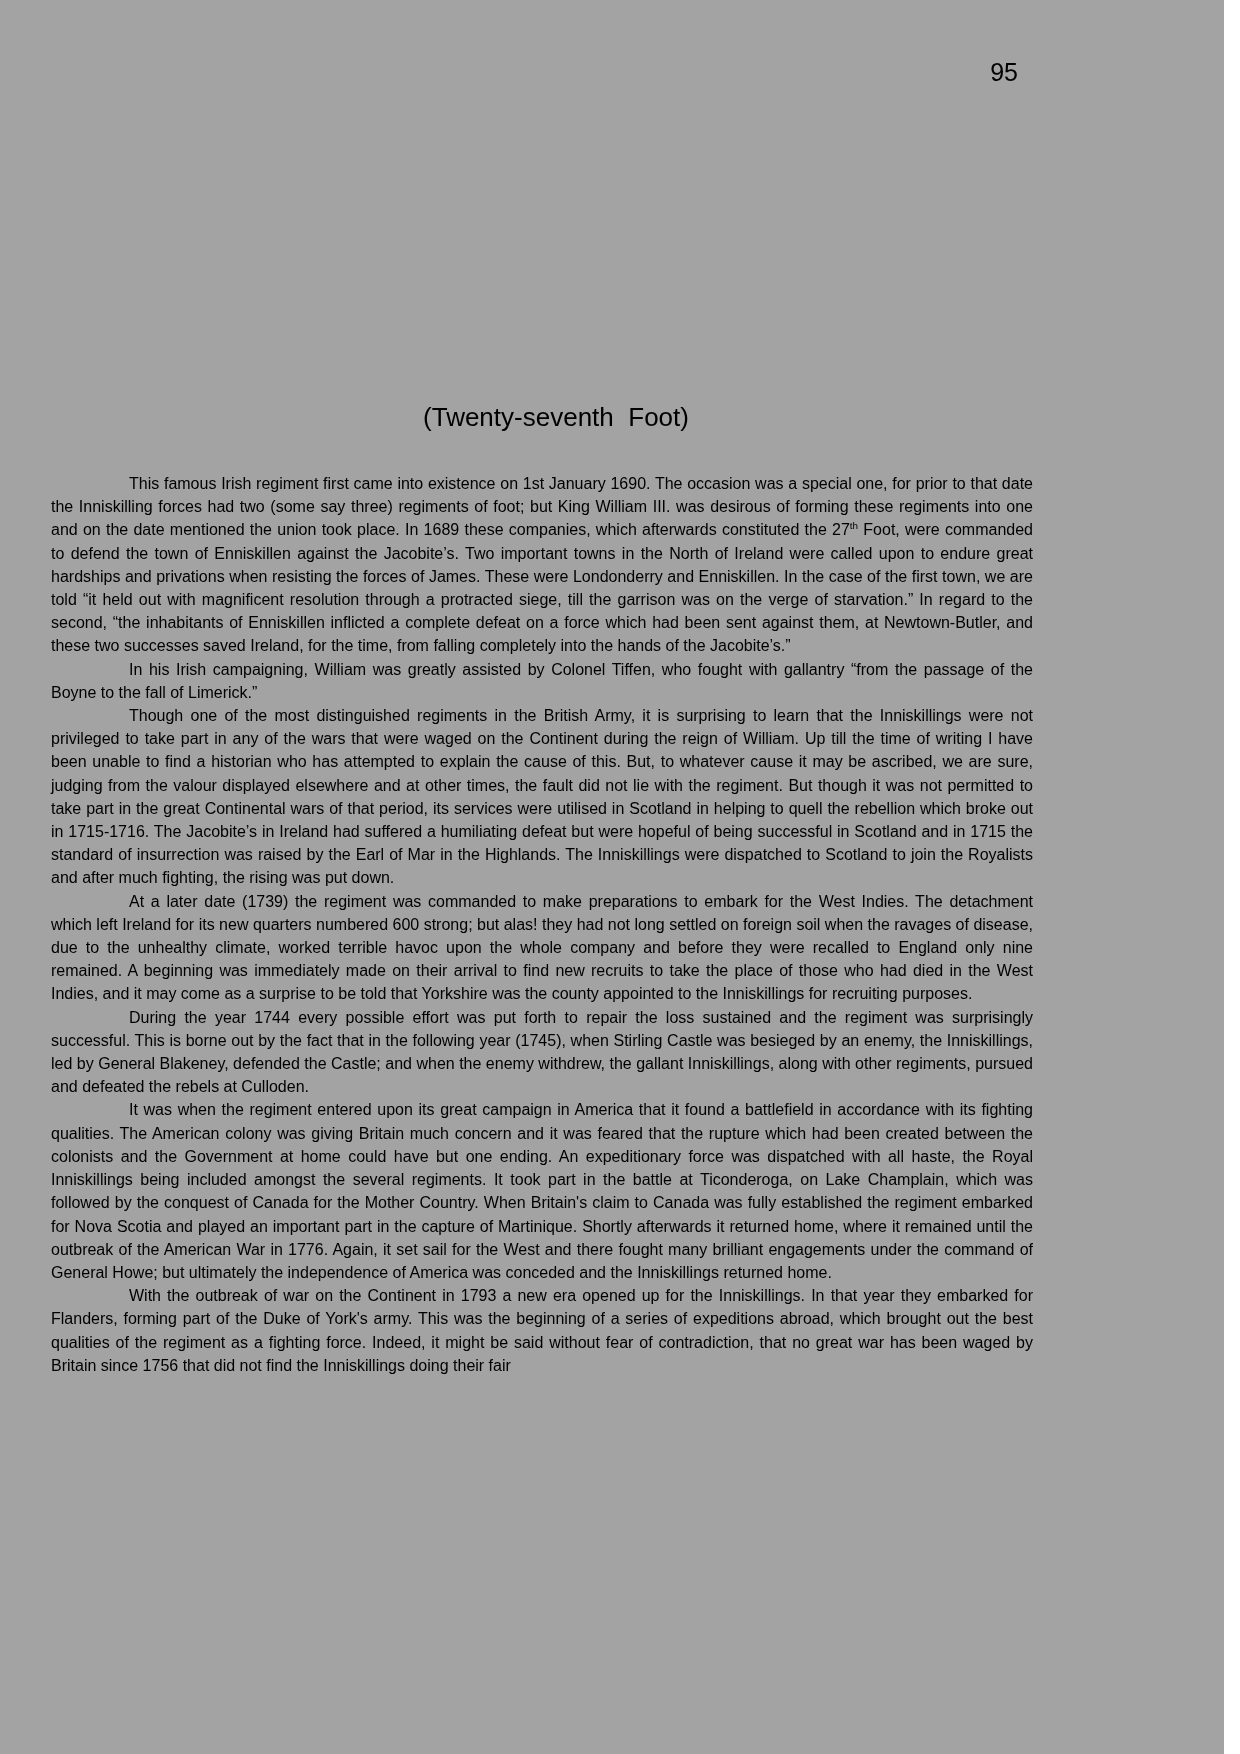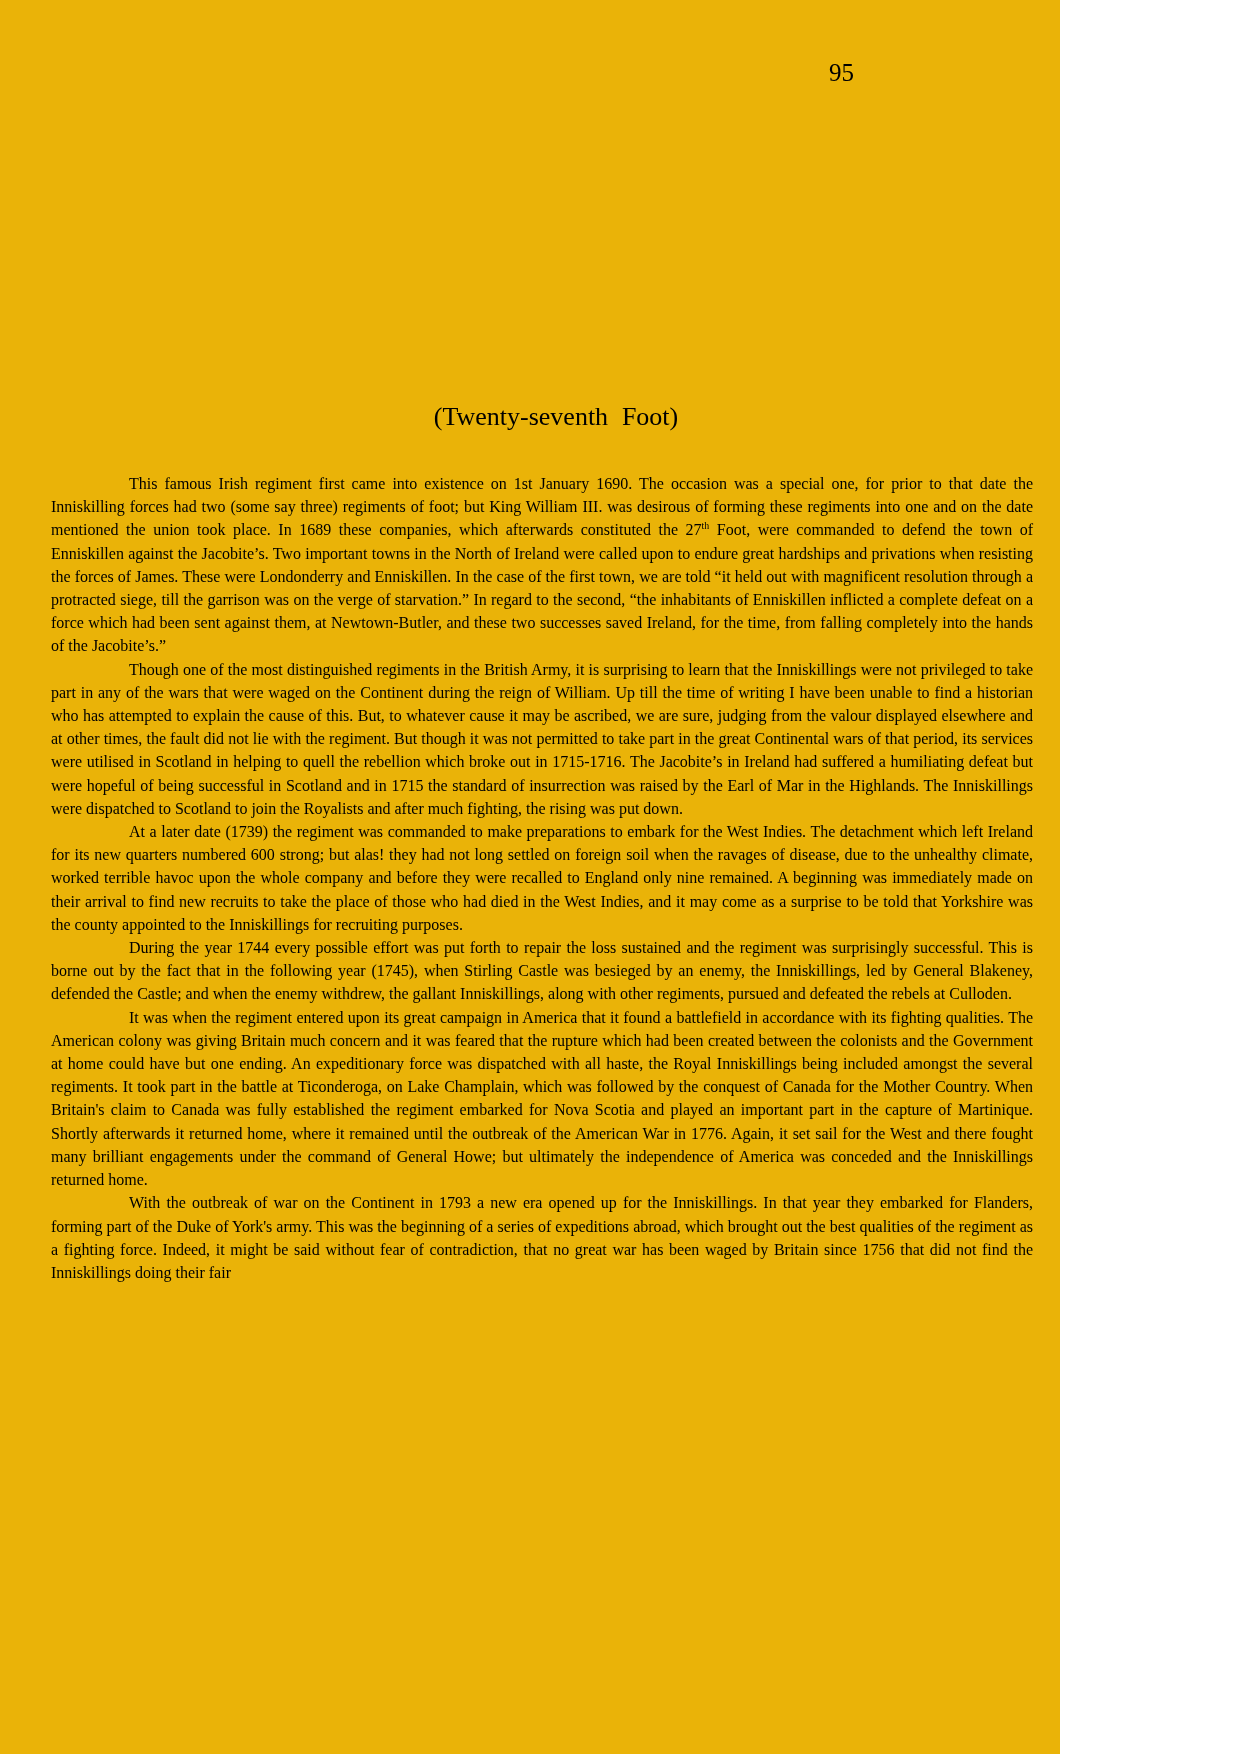--- a/index.html
+++ b/index.html
@@ -2,25 +2,25 @@
 <html><head>
 <meta charset="utf-8">
 <style>
   html, body {
     margin: 0;
     padding: 0;
     background: #ffffff;
   }
   .page {
     position: relative;
-    width: 1060px;
+    width: 1224px;
     height: 1754px;
-    background: #eab308;
+    background: #a3a3a3;
     color: #000000;
-    font-family: Liberation Serif, serif;
+    font-family: Liberation Sans, sans-serif;
     overflow: hidden;
   }
   .page-number {
     position: absolute;
     top: 60px;
     right: 206px;
     font-size: 25px;
     line-height: 1;
   }
   .title {
@@ -70,19 +70,20 @@
 <body>
 
 <div class="page">
   <div class="page-number">95</div>
 
 
   <h2 class="subtitle">(Twenty-seventh Foot)</h2>
 
   <div class="body-text" id="body-container">
       <p>This famous Irish regiment first came into existence on 1st January 1690.  The occasion was a special one, for prior to that date the Inniskilling forces had two (some say three) regiments of foot; but King William III. was desirous of forming these regiments into one and on the date mentioned the union took place.  In 1689 these companies, which afterwards constituted the 27<sup>th</sup> Foot, were commanded to defend the town of Enniskillen against the Jacobite’s.  Two important towns in the North of Ireland were called upon to endure great hardships and privations when resisting the forces of James.  These were Londonderry and Enniskillen.  In the case of the first town, we are told “it held out with magnificent resolution through a protracted siege, till the garrison was on the verge of starvation.”  In regard to the second, “the inhabitants of Enniskillen inflicted a complete defeat on a force which had been sent against them, at Newtown-Butler, and these two successes saved Ireland, for the time, from falling completely into the hands of the Jacobite’s.”</p>
+      <p>In his Irish campaigning, William was greatly assisted by Colonel Tiffen, who fought with gallantry “from the passage of the Boyne to the fall of Limerick.”</p>
       <p>Though one of the most distinguished regiments in the British Army, it is surprising to learn that the Inniskillings were not privileged to take part in any of the wars that were waged on the Continent during the reign of William.  Up till the time of writing I have been unable to find a historian who has attempted to explain the cause of this.  But, to whatever cause it may be ascribed, we are sure, judging from the valour displayed elsewhere and at other times, the fault did not lie with the regiment.  But though it was not permitted to take part in the great Continental wars of that period, its services were utilised in Scotland in helping to quell the rebellion which broke out in 1715-1716.  The Jacobite’s in Ireland had suffered a humiliating defeat but were hopeful of being successful in Scotland and in 1715 the standard of insurrection was raised by the Earl of Mar in the Highlands.  The Inniskillings were dispatched to Scotland to join the Royalists and after much fighting, the rising was put down.</p>
       <p>At a later date (1739) the regiment was commanded to make preparations to embark for the West Indies. The detachment which left Ireland for its new quarters numbered 600 strong; but alas! they had not long settled on foreign soil when the ravages of disease, due to the unhealthy climate, worked terrible havoc upon the whole company and before they were recalled to England only nine remained.  A beginning was immediately made on their arrival to find new recruits to take the place of those who had died in the West Indies, and it may come as a surprise to be told that Yorkshire was the county appointed to the Inniskillings for recruiting purposes.</p>
       <p>During the year 1744 every possible effort was put forth to repair the loss sustained and the regiment was surprisingly successful.  This is borne out by the fact that in the following year (1745), when Stirling Castle was besieged by an enemy, the Inniskillings, led by General Blakeney, defended the Castle; and when the enemy withdrew, the gallant Inniskillings, along with other regiments, pursued and defeated the rebels at Culloden.</p>
       <p>It was when the regiment entered upon its great campaign in America that it found a battlefield in accordance with its fighting qualities.  The American colony was giving Britain much concern and it was feared that the rupture which had been created between the colonists and the Government at home could have but one ending.  An expeditionary force was dispatched with all haste, the Royal Inniskillings being included amongst the several regiments.  It took part in the battle at Ticonderoga, on Lake Champlain, which was followed by the conquest of Canada for the Mother Country. When Britain's claim to Canada was fully established the regiment embarked for Nova Scotia and played an important part in the capture of Martinique.  Shortly afterwards it returned home, where it remained until the outbreak of the American War in 1776.  Again, it set sail for the West and there fought many brilliant engagements under the command of General Howe; but ultimately the independence of America was conceded and the Inniskillings returned home.</p>
       <p>With the outbreak of war on the Continent in 1793 a new era opened up for the Inniskillings.  In that year they embarked for Flanders, forming part of the Duke of York's army.  This was the beginning of a series of expeditions abroad, which brought out the best qualities of the regiment as a fighting force.  Indeed, it might be said without fear of contradiction, that no great war has been waged by Britain since 1756 that did not find the Inniskillings doing their fair</p>
     </div>
 </div>
 
 </body></html>

